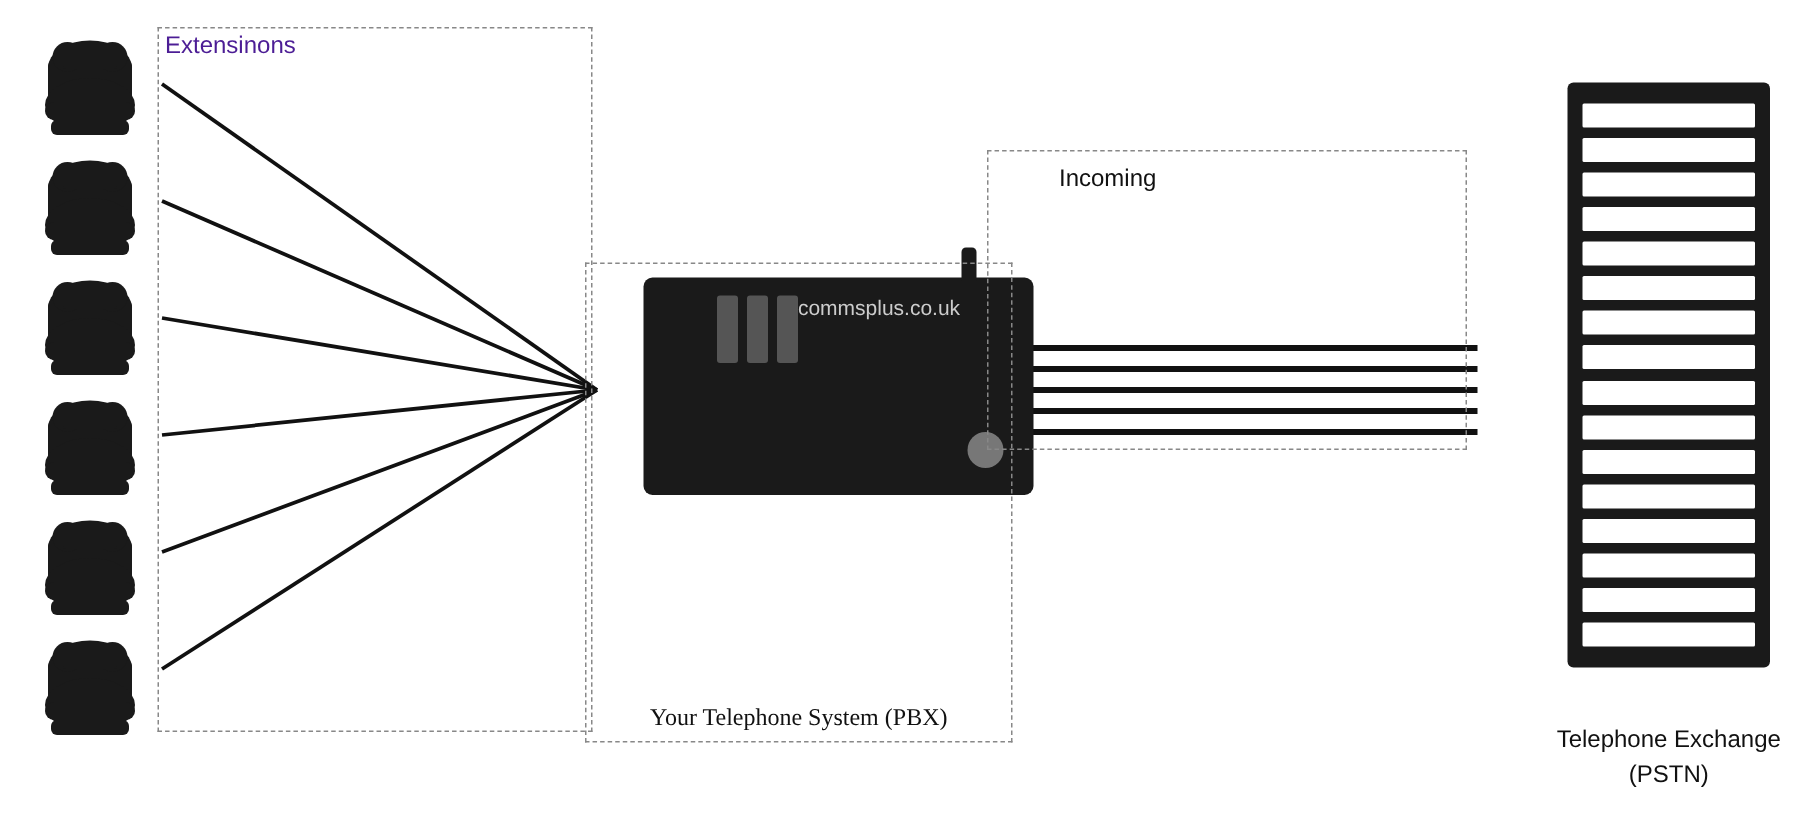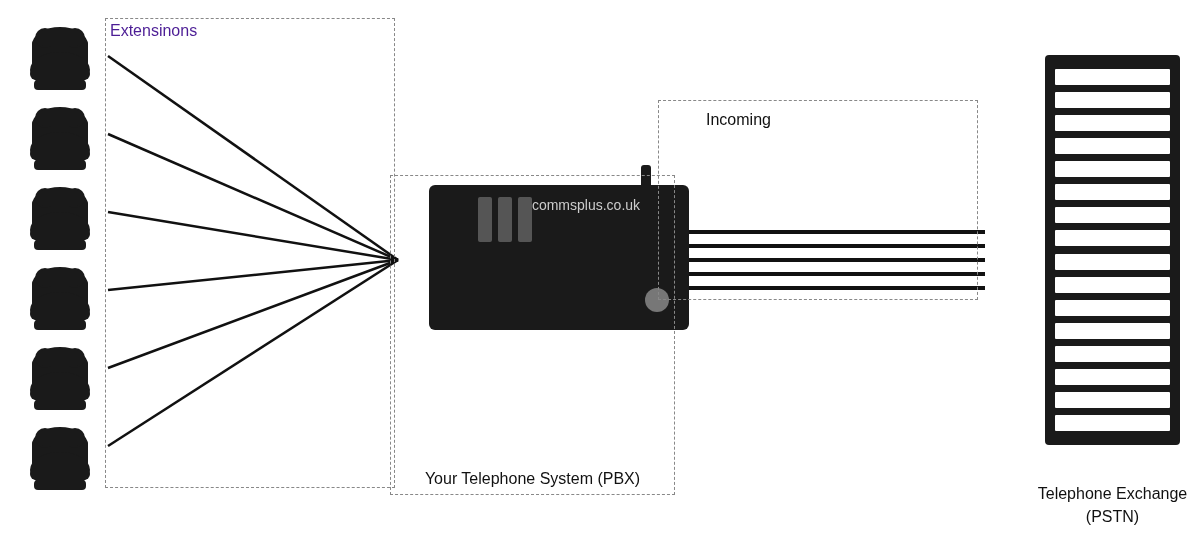--- a/index.html
+++ b/index.html
@@ -57,20 +57,21 @@
     }
     .pbx-label {
       position: absolute;
       left: 390px;
       top: 460px;
       width: 285px;
       text-align: center;
       font-size: 16px;
       color: #111;
       line-height: 1.4;
+      font-family: Liberation Serif, serif;
     }
     
     .incoming-box {
       position: absolute;
       left: 658px;
       top: 100px;
       width: 320px;
       height: 200px;
       border: 1px dashed #888;
     }

